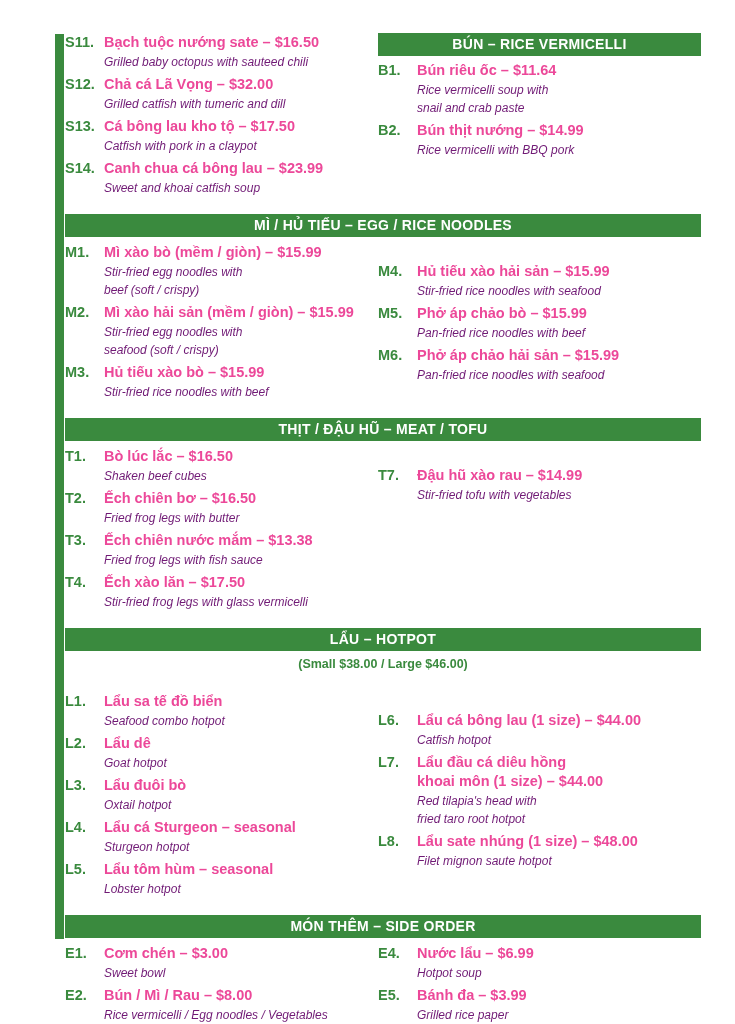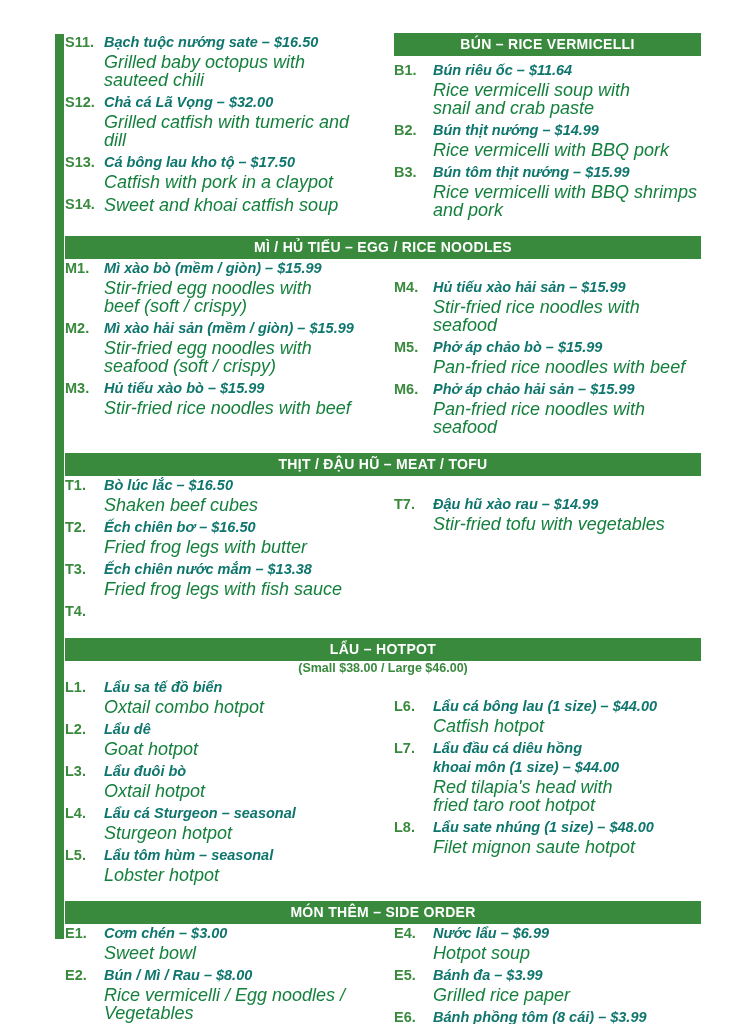--- a/index.html
+++ b/index.html
@@ -24,65 +24,64 @@
   }
   .menu-section { margin-bottom: 13px; }
   .banner {
     background: #3a8a3e;
     color: #ffffff;
     font-weight: 700;
     font-size: 14px;
     text-align: center;
     letter-spacing: 0.3px;
     padding: 3px 0 4px 0;
-    margin-bottom: 0;
+    margin-bottom: 6px;
   }
   .subtitle {
     color: #3a8a3e;
     font-weight: 700;
     font-size: 12.5px;
     text-align: center;
     line-height: 17px;
-    margin: -1px 0 1px 0;
+    margin: -1px 0 19px 0;
   }
   .cols {
     display: grid;
     grid-template-columns: 301px 1fr;
-    column-gap: 28px;
+    column-gap: 12px;
     align-items: start;
   }
   
   .menu-section:nth-child(2) .col-right,
   .menu-section:nth-child(3) .col-right,
   .menu-section:nth-child(4) .col-right { padding-top: 19px; }
   .col .banner { margin-bottom: 5px; }
   .item {
     display: grid;
     grid-template-columns: 39px 1fr;
     margin-bottom: 4px;
   }
   .item-code {
     color: #3a8a3e;
     font-weight: 700;
     font-size: 14.5px;
     line-height: 19px;
   }
   .item-name {
-    color: #0f766e;
+    color: #ec4899;
     font-weight: 700;
     font-size: 14.5px;
     line-height: 19px;
     white-space: pre-line;
-    font-style: italic;
   }
   .item-desc {
-    color: #15803d;
+    color: #701a75;
     font-style: italic;
     font-weight: 400;
-    font-size: 18px;
+    font-size: 12px;
     line-height: 18px;
     white-space: pre-line;
     padding-top: 1px;
   }
 </style>
 </head>
 <body>
 
 <div id="accent-bar"></div>
 <main id="menu">
@@ -106,20 +105,21 @@
           <div class="item">
             <span class="item-code">S13.</span>
             <div class="item-body">
               <div class="item-name">Cá bông lau kho tộ – $17.50</div>
               <div class="item-desc">Catfish with pork in a claypot</div>
             </div>
           </div>
           <div class="item">
             <span class="item-code">S14.</span>
             <div class="item-body">
+              <div class="item-name">Canh chua cá bông lau – $23.99</div>
               <div class="item-desc">Sweet and khoai catfish soup</div>
             </div>
           </div>
         </div>
         <div class="col col-right">
           <div class="banner">BÚN – RICE VERMICELLI</div>
           <div class="item">
             <span class="item-code">B1.</span>
             <div class="item-body">
               <div class="item-name">Bún riêu ốc – $11.64</div>
@@ -127,27 +127,20 @@
 snail and crab paste</div>
             </div>
           </div>
           <div class="item">
             <span class="item-code">B2.</span>
             <div class="item-body">
               <div class="item-name">Bún thịt nướng – $14.99</div>
               <div class="item-desc">Rice vermicelli with BBQ pork</div>
             </div>
           </div>
-          <div class="item">
-            <span class="item-code">B3.</span>
-            <div class="item-body">
-              <div class="item-name">Bún tôm thịt nướng – $15.99</div>
-              <div class="item-desc">Rice vermicelli with BBQ shrimps and pork</div>
-            </div>
-          </div>
         </div>
       </div>
     </section>
     <section class="menu-section">
       <div class="banner">MÌ / HỦ TIẾU – EGG / RICE NOODLES</div>
       <div class="cols">
         <div class="col col-left">
           <div class="item">
             <span class="item-code">M1.</span>
             <div class="item-body">
@@ -217,20 +210,24 @@
           </div>
           <div class="item">
             <span class="item-code">T3.</span>
             <div class="item-body">
               <div class="item-name">Ếch chiên nước mắm – $13.38</div>
               <div class="item-desc">Fried frog legs with fish sauce</div>
             </div>
           </div>
           <div class="item">
             <span class="item-code">T4.</span>
+            <div class="item-body">
+              <div class="item-name">Ếch xào lăn – $17.50</div>
+              <div class="item-desc">Stir-fried frog legs with glass vermicelli</div>
+            </div>
           </div>
         </div>
         <div class="col col-right">
           <div class="item">
             <span class="item-code">T7.</span>
             <div class="item-body">
               <div class="item-name">Đậu hũ xào rau – $14.99</div>
               <div class="item-desc">Stir-fried tofu with vegetables</div>
             </div>
           </div>
@@ -239,21 +236,21 @@
     </section>
     <section class="menu-section">
       <div class="banner">LẨU – HOTPOT</div>
       <div class="subtitle">(Small $38.00 / Large $46.00)</div>
       <div class="cols">
         <div class="col col-left">
           <div class="item">
             <span class="item-code">L1.</span>
             <div class="item-body">
               <div class="item-name">Lẩu sa tế đồ biển</div>
-              <div class="item-desc">Oxtail combo hotpot</div>
+              <div class="item-desc">Seafood combo hotpot</div>
             </div>
           </div>
           <div class="item">
             <span class="item-code">L2.</span>
             <div class="item-body">
               <div class="item-name">Lẩu dê</div>
               <div class="item-desc">Goat hotpot</div>
             </div>
           </div>
           <div class="item">

